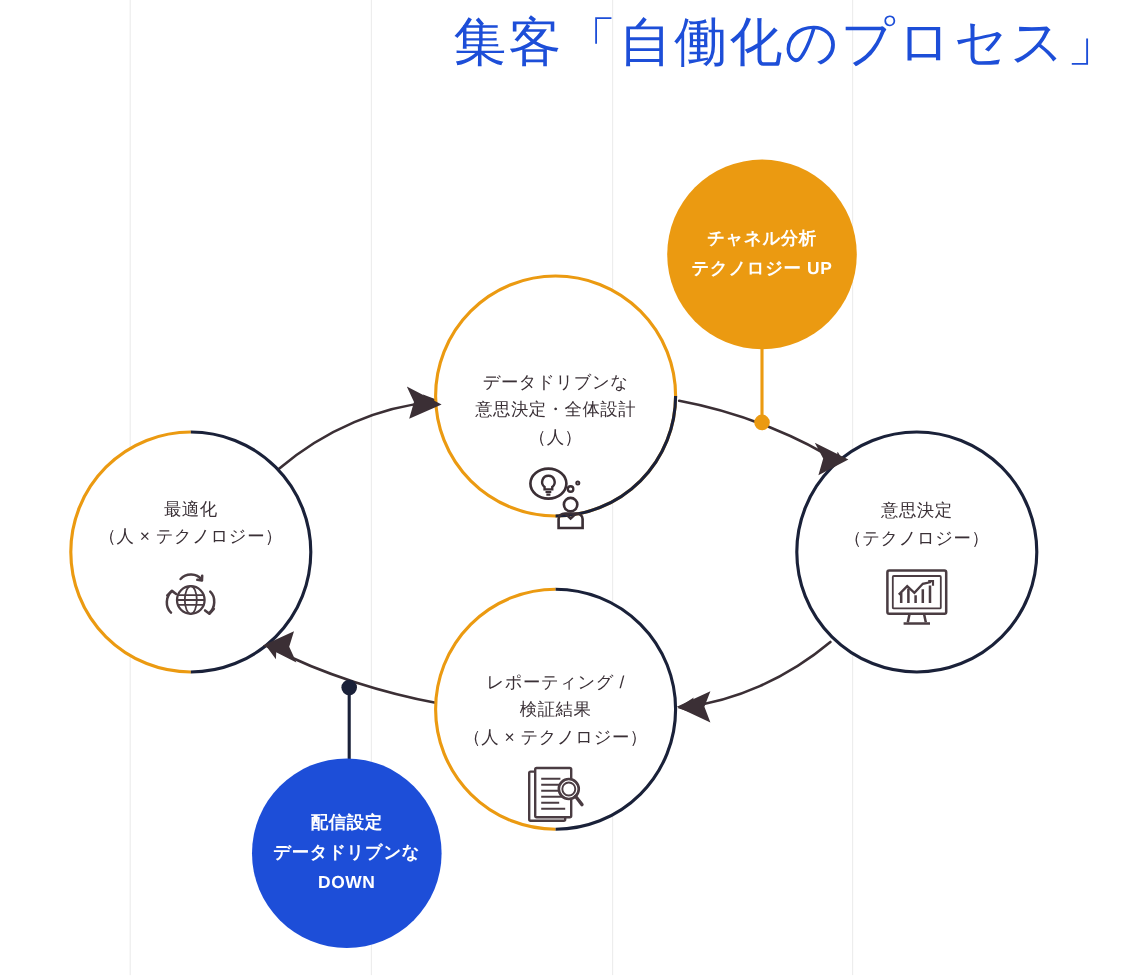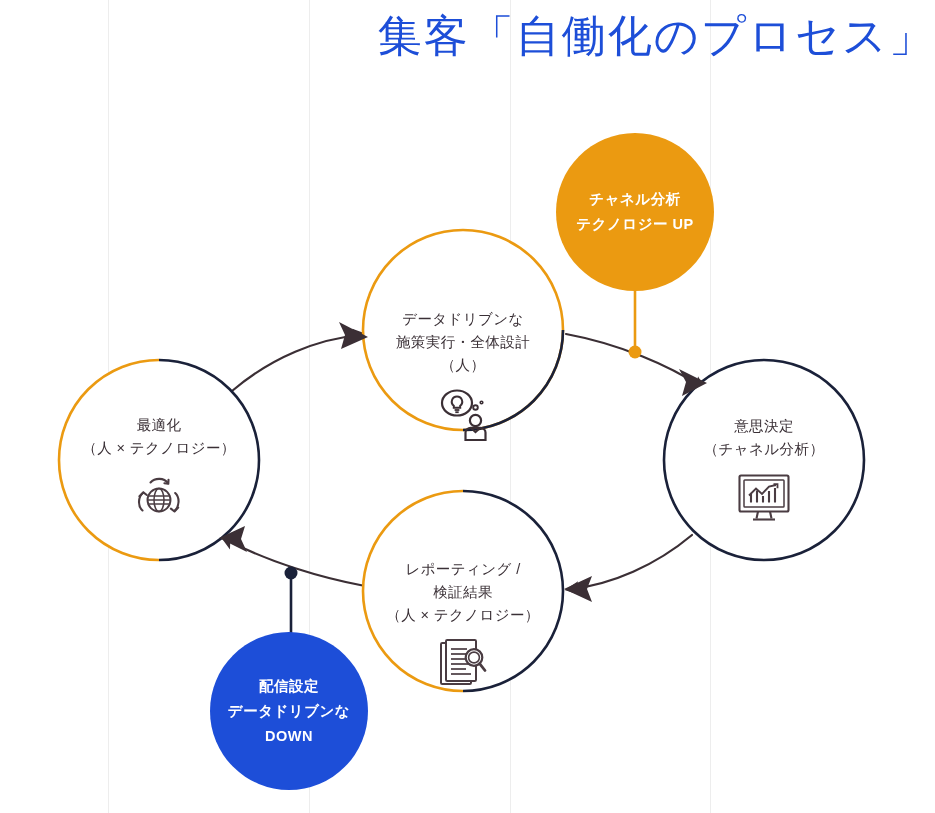--- a/index.html
+++ b/index.html
@@ -158,42 +158,42 @@
       <path d="M 339,322 L 368,337 L 341,349 L 345,335 Z"></path>
       <path d="M 679,369 L 707,383 L 682,396 L 686,382 Z"></path>
       <path d="M 592,576 L 564,589 L 592,602 L 587,589 Z"></path>
       <path d="M 247,552 L 219,538 L 245,526 L 241,539 Z"></path>
     </g>
   </svg>
 
   <div class="node" id="node-data-driven" style="left:343px; top:260px; width:240px;margin-top:48px;">
     <div class="label">
       <span class="ln">データドリブンな</span>
-      <span class="ln">施策実行・全体設計</span>
+      <span class="ln">意思決定・全体設計</span>
       <span class="ln">（人）</span>
     </div>
     <div class="icon">
       <svg width="56" height="56" viewBox="0 0 56 56" fill="none" stroke="#3b2f35" stroke-width="2.2">
         <ellipse cx="22" cy="16" rx="15" ry="12.5"></ellipse>
         <path d="M22 9.5 a5.2 5.2 0 0 0 -3.2 9.3 v2.0 h6.4 v-2.0 A5.2 5.2 0 0 0 22 9.5 Z" stroke-width="2"></path>
         <line x1="19.6" y1="23.0" x2="24.4" y2="23.0" stroke-width="1.8"></line>
         <line x1="20.3" y1="25.2" x2="23.7" y2="25.2" stroke-width="1.8"></line>
         <circle cx="40.5" cy="20.5" r="2.3" stroke-width="1.9"></circle>
         <circle cx="46.5" cy="15.5" r="1.3" stroke-width="1.6"></circle>
         <circle cx="40.5" cy="33.5" r="5.6"></circle>
         <path d="M30.5 53 v-7.5 c0-2.6 2.4-4.6 5.3-4.6 h9.4 c2.9 0 5.3 2.0 5.3 4.6 V53 Z"></path>
         <path d="M36.0 41.0 l4.5 4.2 l4.5 -4.2" stroke-width="2"></path>
       </svg>
     </div>
   </div>
 
   <div class="node" id="node-execution" style="left:644px; top:415px; width:240px;">
     <div class="label">
       <span class="ln">意思決定</span>
-      <span class="ln">（チャネル分析）</span>
+      <span class="ln">（テクノロジー）</span>
     </div>
     <div class="icon">
       <svg width="58" height="54" viewBox="0 0 58 54" fill="none" stroke="#4a3c42" stroke-width="2.1">
         <rect x="4.5" y="4.5" width="49" height="36" rx="1.5"></rect>
         <rect x="9" y="9" width="40" height="27" rx="0.8" stroke-width="1.5"></rect>
         <line x1="16" y1="31.5" x2="16" y2="23"></line>
         <line x1="22" y1="31.5" x2="22" y2="19.5"></line>
         <line x1="28" y1="31.5" x2="28" y2="25"></line>
         <line x1="34" y1="31.5" x2="34" y2="20"></line>
         <line x1="40" y1="31.5" x2="40" y2="17"></line>

